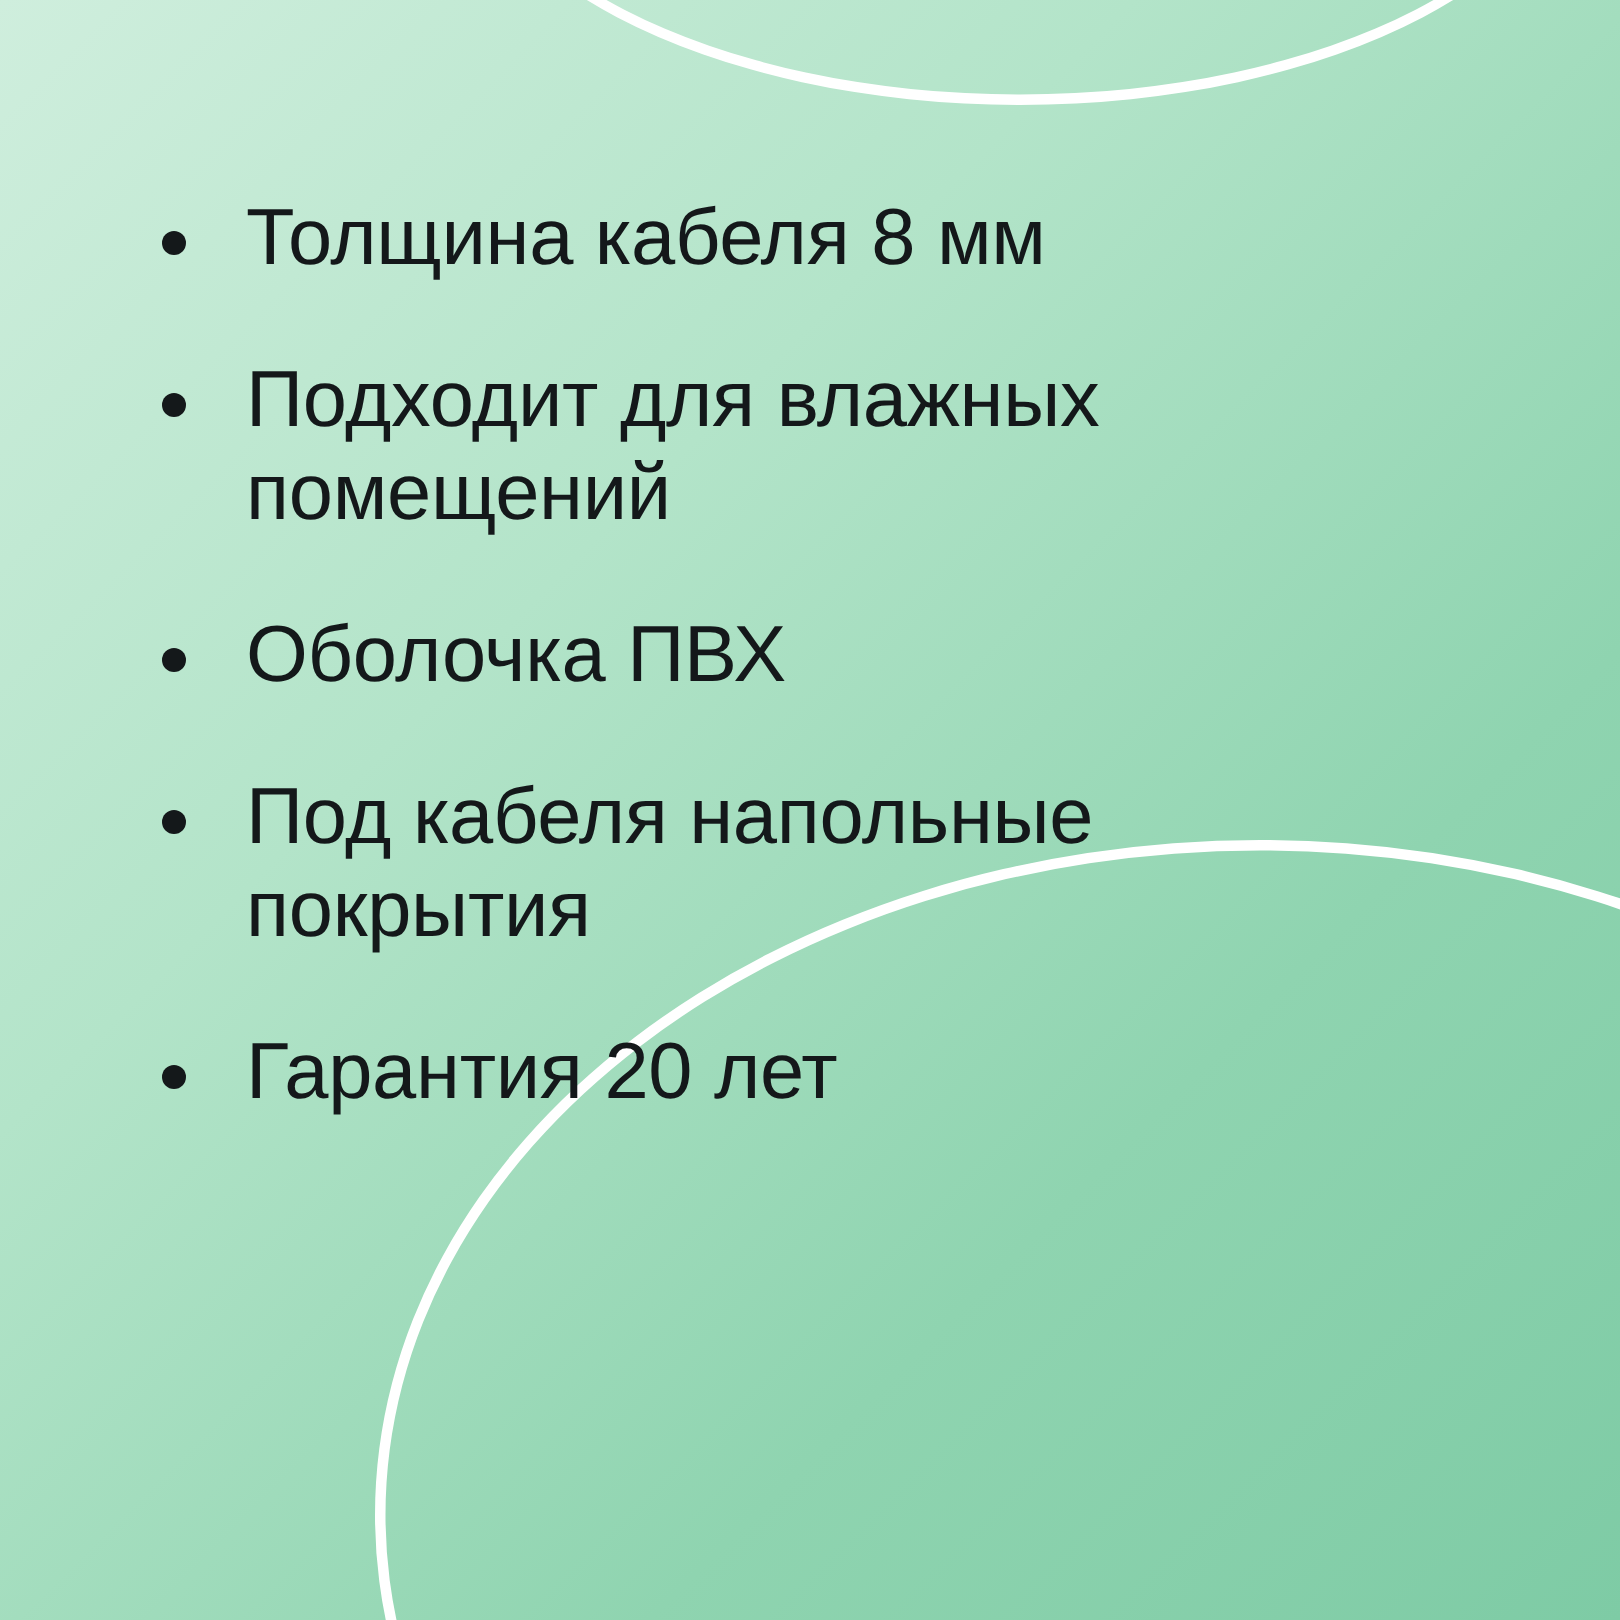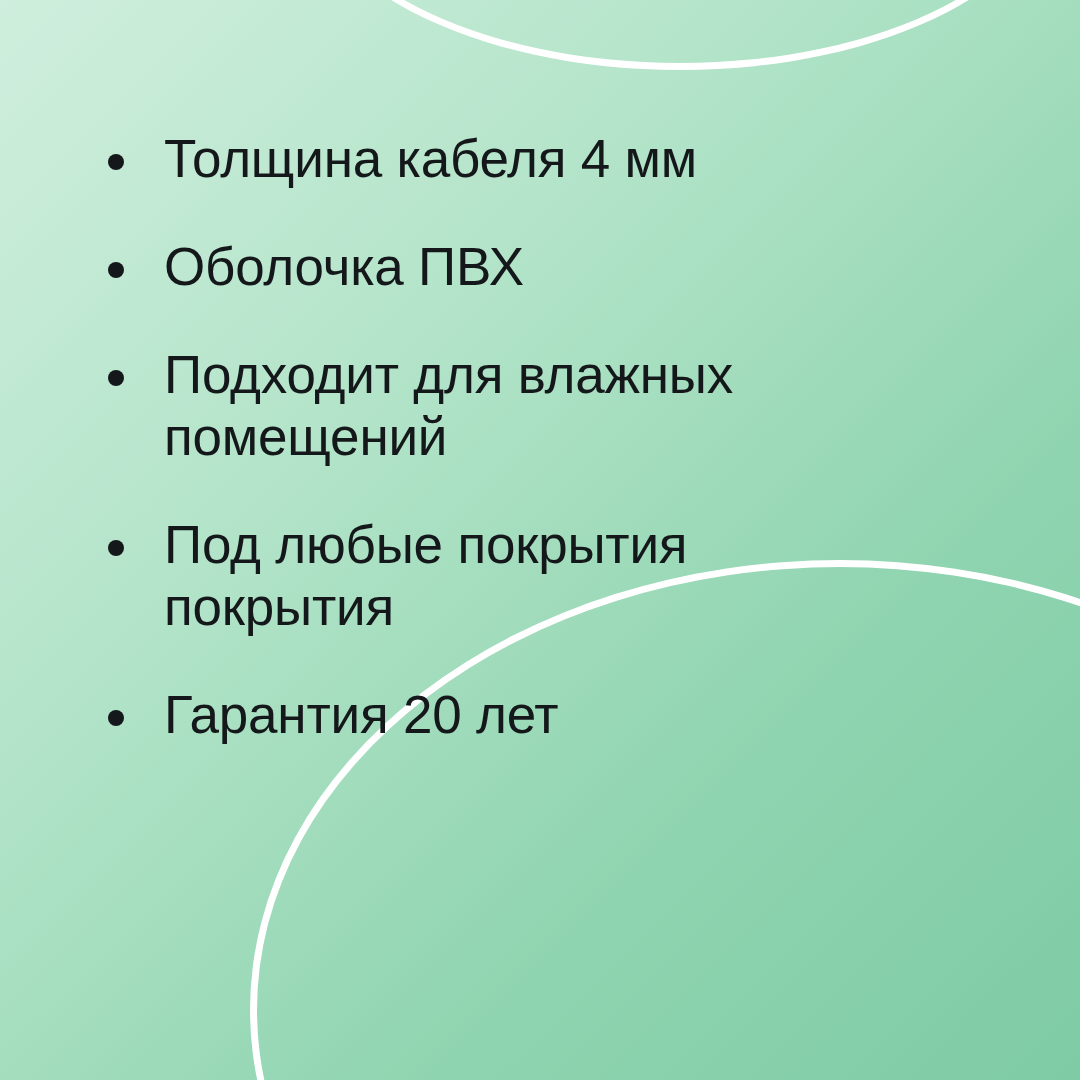--- a/index.html
+++ b/index.html
@@ -87,34 +87,34 @@
 <body>
 
 <div class="slide">
 
   <div class="arc-top"></div>
   <div class="arc-bottom"></div>
 
   <ul class="bullet-list">
     <li class="bullet-item">
       <span class="bullet-dot"></span>
-      <span class="bullet-text">Толщина кабеля 4 мм</span>
-    </li>
-    <li class="bullet-item">
-      <span class="bullet-dot"></span>
-      <span class="bullet-text">Оболочка ПВХ</span>
+      <span class="bullet-text">Толщина кабеля 8 мм</span>
     </li>
     <li class="bullet-item">
       <span class="bullet-dot"></span>
       <span class="bullet-text">Подходит для влажных
 помещений</span>
     </li>
     <li class="bullet-item">
       <span class="bullet-dot"></span>
-      <span class="bullet-text">Под любые покрытия
+      <span class="bullet-text">Оболочка ПВХ</span>
+    </li>
+    <li class="bullet-item">
+      <span class="bullet-dot"></span>
+      <span class="bullet-text">Под кабеля напольные
 покрытия</span>
     </li>
     <li class="bullet-item">
       <span class="bullet-dot"></span>
       <span class="bullet-text">Гарантия 20 лет</span>
     </li>
   </ul>
 
 </div>
 

